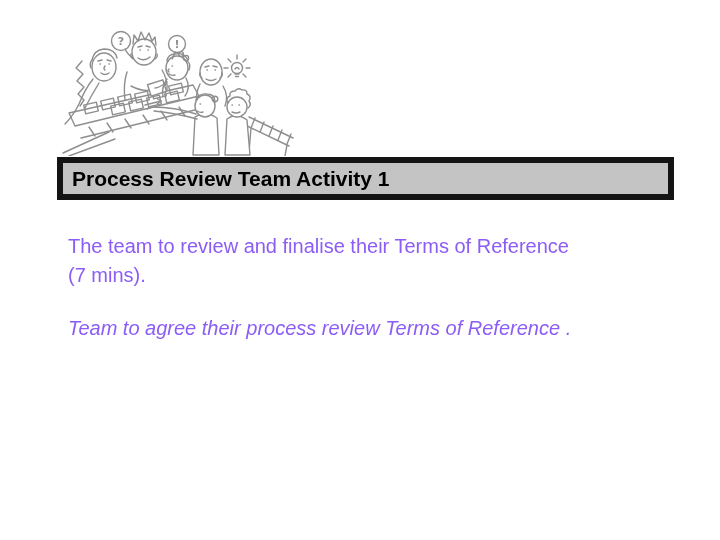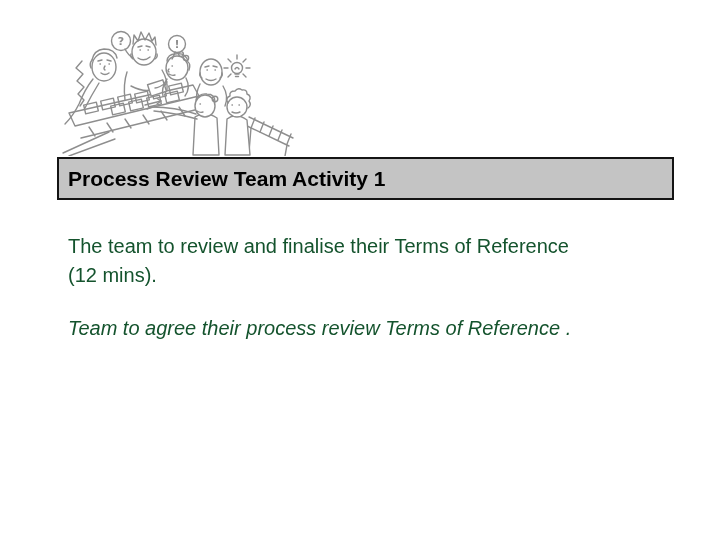--- a/index.html
+++ b/index.html
@@ -39,39 +39,39 @@
     text-anchor: middle;
   }
   .title-bar {
     position: absolute;
     left: 57px;
     top: 157px;
     width: 617px;
     height: 43px;
     box-sizing: border-box;
     background: #c4c4c4;
-    border: 2px solid #4d7c0f;
+    border: 6px solid #4d7c0f;
     display: flex;
     align-items: center;
     padding-left: 9px;
   }
   .title-bar .title-text {
     font-size: 21px;
     font-weight: bold;
     color: #000000;
     white-space: nowrap;
   }
   .body-text {
     position: absolute;
     left: 68px;
     top: 232px;
     width: 640px;
     font-size: 20px;
     line-height: 29px;
-    color: #14532d;
+    color: #8b5cf6;
   }
   .body-text p { margin: 0; }
   .body-text p + p { margin-top: 24px; font-style: italic; }
   .body-text .line { display: block; white-space: nowrap; }
 </style>
 </head>
 <body style="--line-art: #8e8e8e;">
 
 <div class="slide" style="background: rgb(255, 255, 255);">
 
@@ -212,20 +212,20 @@
     </svg>
   </div>
 
   <div class="title-bar" style="background-color: rgb(196, 196, 196); border-color: rgb(20, 20, 20);">
     <span class="title-text" style="color: rgb(0, 0, 0);">Process Review Team Activity 1</span>
   </div>
 
   <div class="body-text">
     <p>
       <span class="line">The team to review and finalise their Terms of Reference</span>
-      <span class="line">(12 mins).</span>
+      <span class="line">(7 mins).</span>
     </p>
     <p>
       <span class="line">Team to agree their process review Terms of Reference .</span>
     </p>
   </div>
 
 </div>
 
 </body></html>

